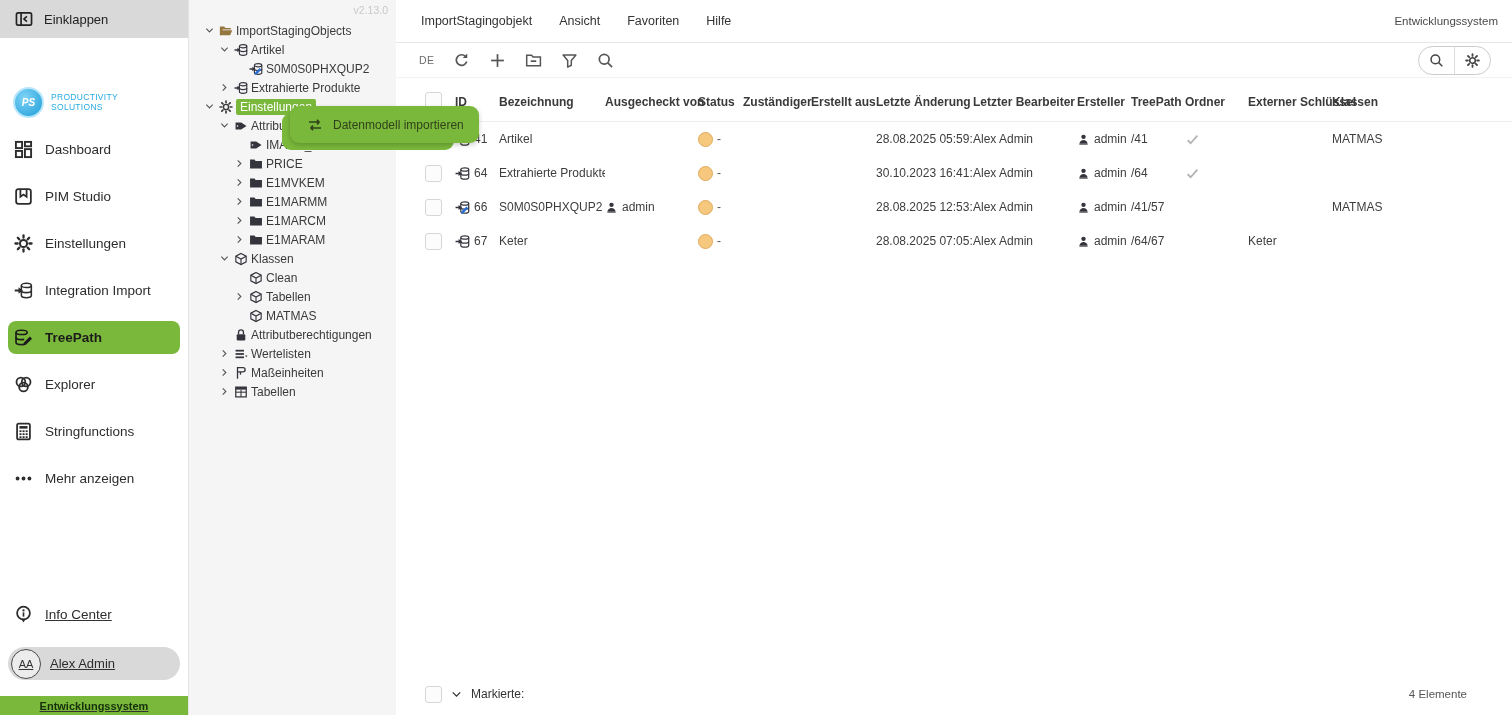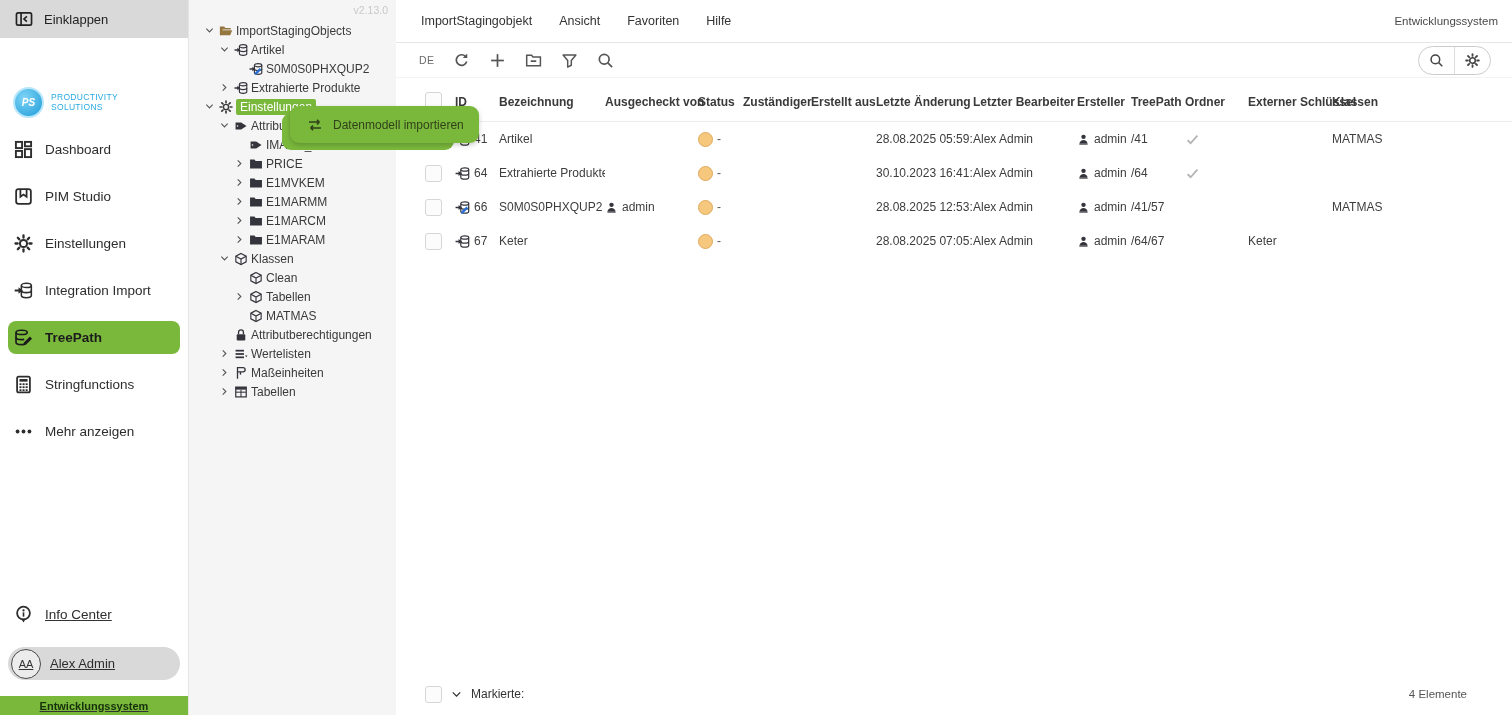--- a/index.html
+++ b/index.html
@@ -187,20 +187,34 @@
               <svg viewBox="0 0 16 16" xmlns="http://www.w3.org/2000/svg">
                 <g fill="none" stroke="currentColor" stroke-width="1.4">
                   <ellipse cx="6.4" cy="3.7" rx="4.7" ry="1.8"></ellipse>
                   <path d="M1.7 3.7v8.5c0 1 2.1 1.8 4.7 1.8.9 0 1.8-.1 2.5-.3"></path>
                   <path d="M1.7 8c0 1 2.1 1.8 4.7 1.8.8 0 1.5-.1 2.2-.2"></path>
                 </g>
                 <path d="M8.2 12.4l5.2-5.2 1.8 1.8-5.2 5.2-2.3.5z" fill="currentColor"></path>
               </svg>
             </span>
             <span class="nav-label">TreePath</span>
+          </div>
+        </div>
+        <div class="nav-slot">
+          <div class="nav-inner">
+            <span class="icon">
+              <svg viewBox="0 0 16 16" xmlns="http://www.w3.org/2000/svg">
+                <g fill="none" stroke="currentColor" stroke-width="1.5">
+                  <circle cx="5.8" cy="5.9" r="3.7"></circle>
+                  <circle cx="10.2" cy="5.9" r="3.7"></circle>
+                  <circle cx="8" cy="10.1" r="3.7"></circle>
+                </g>
+              </svg>
+            </span>
+            <span class="nav-label">Explorer</span>
           </div>
         </div>
         <div class="nav-slot">
           <div class="nav-inner">
             <span class="icon">
               <svg viewBox="0 0 16 16" xmlns="http://www.w3.org/2000/svg">
                 <rect x="2.6" y="1.4" width="10.8" height="13.2" rx="1.4" fill="none" stroke="currentColor" stroke-width="1.5"></rect>
                 <rect x="4.6" y="3.4" width="6.8" height="2.2" fill="currentColor"></rect>
                 <g fill="currentColor">
                   <rect x="4.6" y="7" width="1.7" height="1.5"></rect>

